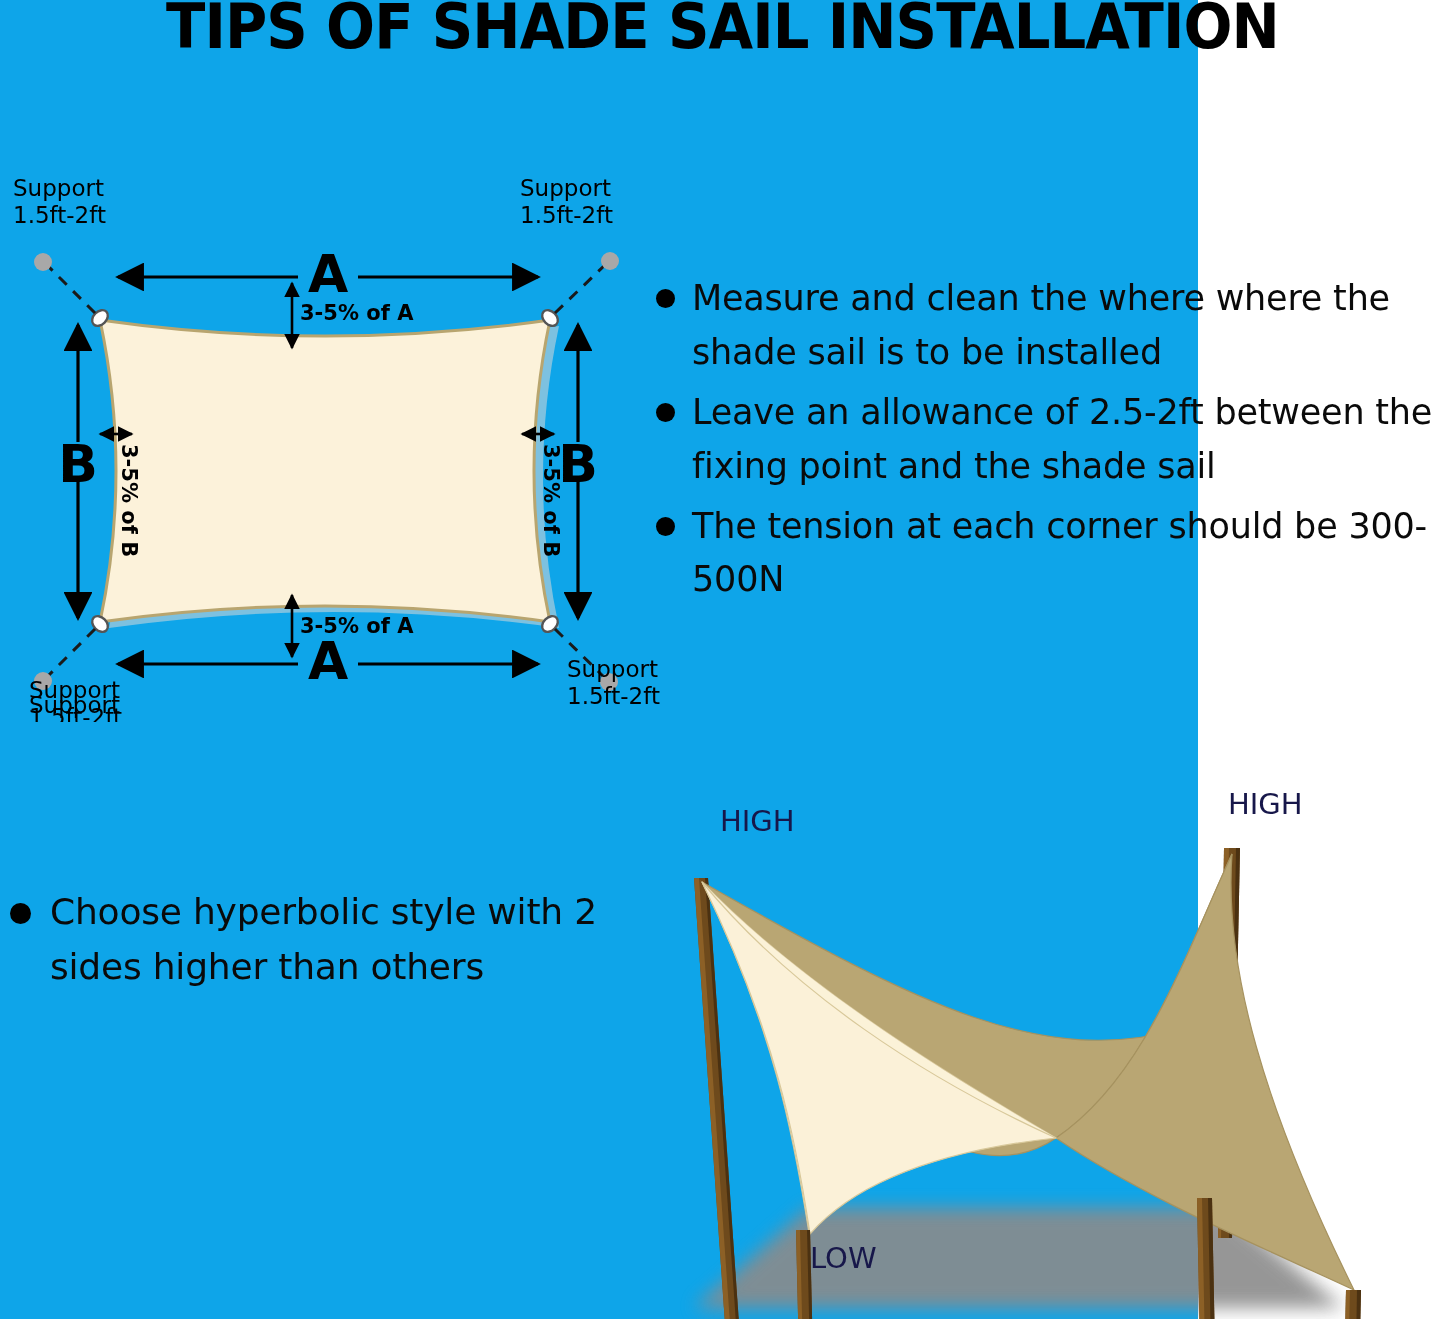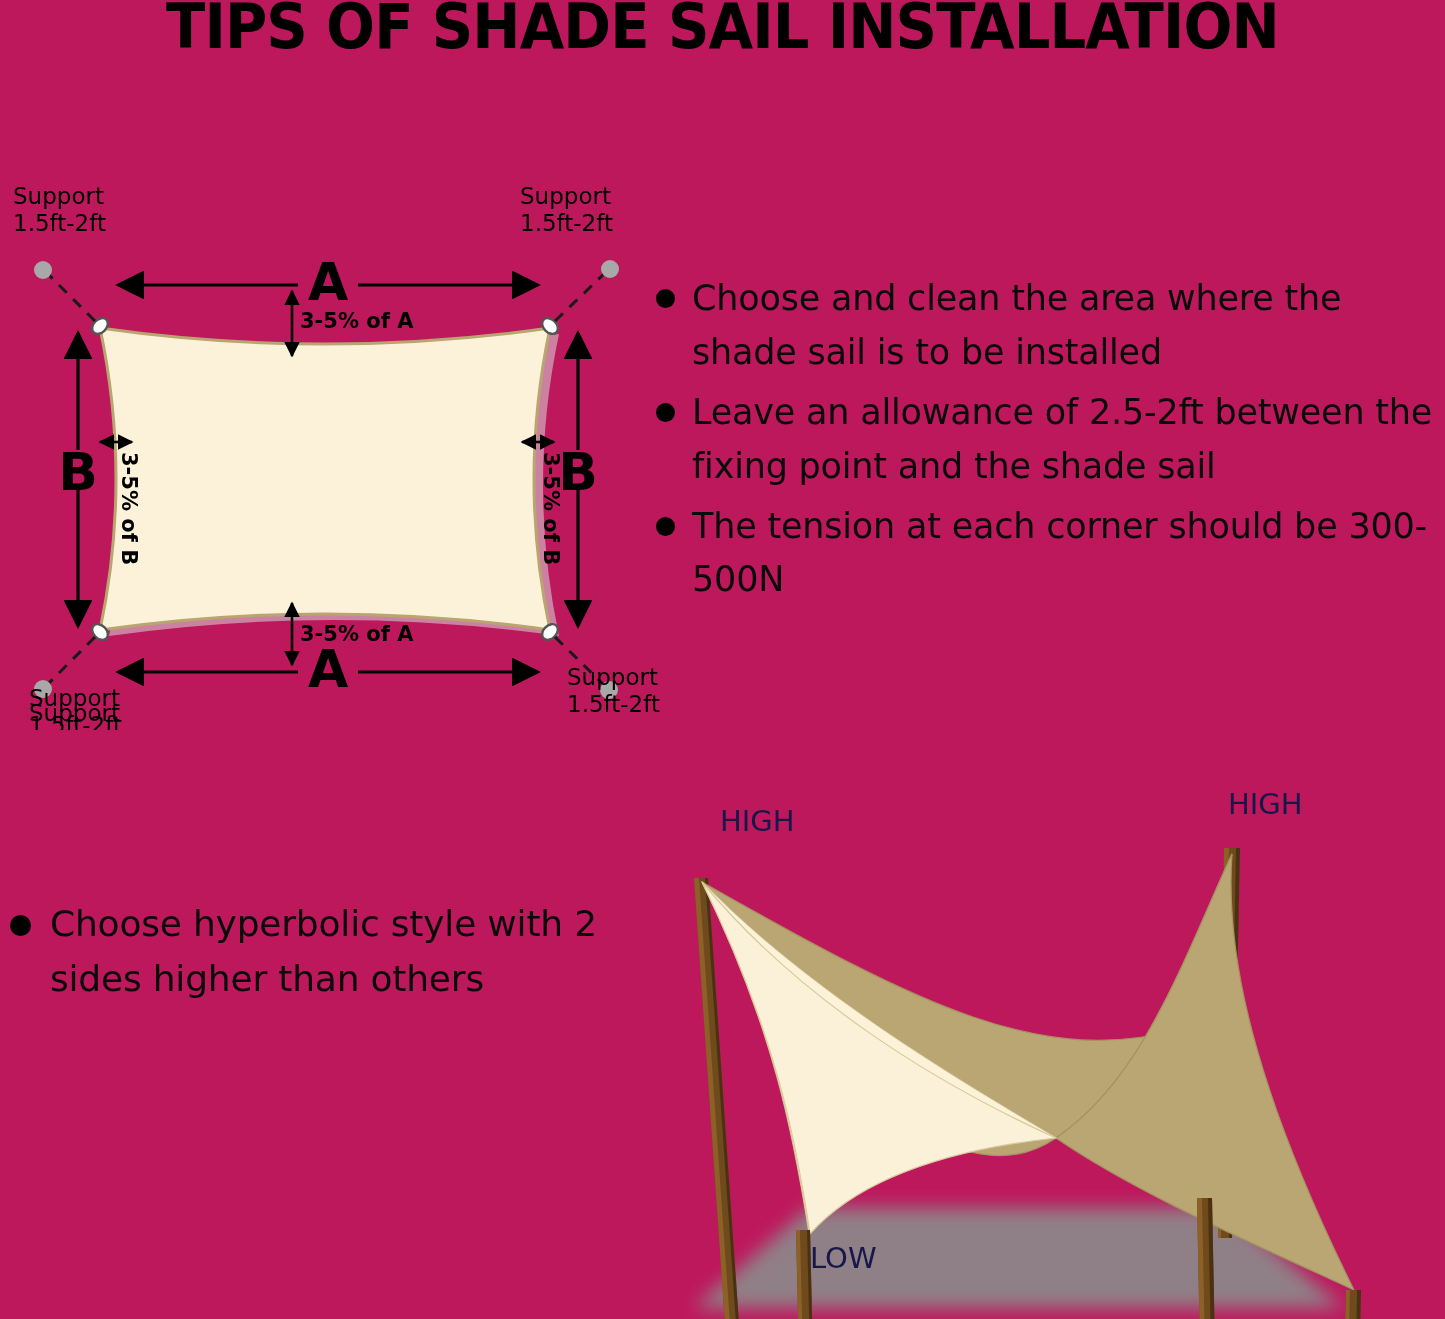--- a/index.html
+++ b/index.html
@@ -3,38 +3,38 @@
 <meta charset="utf-8">
 <style>
   html,body{margin:0;padding:0;background:#ffffff;}
   body{
     width:1445px;height:1319px;
     font-family:"DejaVu Sans","Liberation Sans",sans-serif;
     color:#000;
     position:relative;
     overflow:hidden;
   }
-  .page{position:relative;width:1445px;height:1319px;background:#be185d;}
+  .page{position:relative;width:1198px;height:1319px;background:#0ea5e9;}
 
   
   .title{
     position:absolute;left:0;top:-6px;width:1445px;
     text-align:center;
     font-family:"DejaVu Sans","Liberation Sans",sans-serif;
     font-weight:bold;
     font-size:62px;
     letter-spacing:-1px;
     transform:scaleX(0.93);
     transform-origin:center top;
     white-space:nowrap;
     line-height:1.05;
   }
 
   
-  .diagram-rect{position:absolute;left:0px;top:160px;width:660px;height:570px;}
+  .diagram-rect{position:absolute;left:0px;top:152px;width:660px;height:570px;}
   .diagram-rect svg{display:block;}
 
   
   .bullets-right{
     position:absolute;left:648px;top:272px;width:800px;
   }
   .bullets-left{
     position:absolute;left:4px;top:885px;width:620px;
   }
   ul.blist{list-style:none;margin:0;padding:0;}
@@ -47,21 +47,21 @@
     font-weight:400;
     color:#0a0a0a;
     margin:0 0 6px 0;
     letter-spacing:-0.2px;
   }
   ul.blist li .dot{
     position:absolute;left:8px;top:17px;
     width:19px;height:19px;border-radius:50%;
     background:#000;
   }
-  .bullets-left ul.blist li{font-size:36px;line-height:1.52;padding-left:46px;margin-top:12px;}
+  .bullets-left ul.blist li{font-size:36px;line-height:1.52;padding-left:46px;}
   .bullets-left ul.blist li .dot{left:6px;top:18px;width:21px;height:21px;}
 
   
   .scene{position:absolute;left:624px;top:778px;width:795px;height:541px;}
   .scene svg{display:block;}
 </style>
 </head>
 <body>
 
 <div class="page">
@@ -170,21 +170,21 @@
         <text x="567" y="525">Support</text>
         <text x="567" y="552">1.5ft-2ft</text>
       </g>
     </svg>
   </div>
 
   <div class="bullets-right">
     <ul class="blist">
       <li>
         <span class="dot"></span>
-        <span>Choose and clean the area where the shade sail is to be installed</span>
+        <span>Measure and clean the where where the shade sail is to be installed</span>
       </li>
       <li>
         <span class="dot"></span>
         <span>Leave an allowance of 2.5-2ft between the fixing point and the shade sail</span>
       </li>
       <li>
         <span class="dot"></span>
         <span>The tension at each corner should be 300-500N</span>
       </li>
     </ul>

